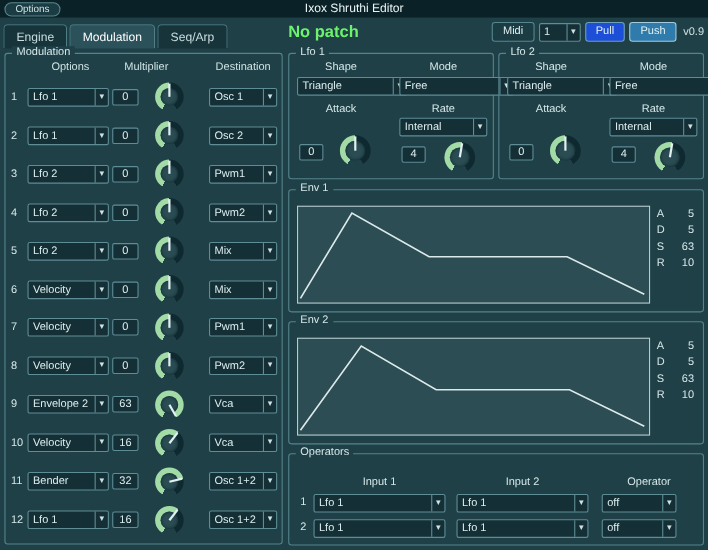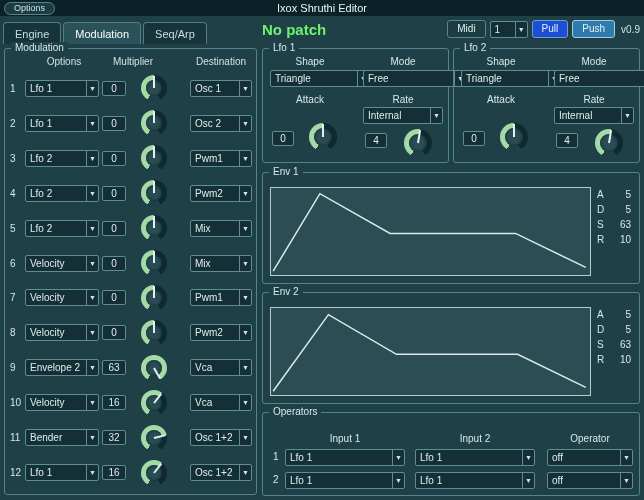--- a/index.html
+++ b/index.html
@@ -85,21 +85,21 @@
   .op-headers span { position:absolute; font-size:10px; text-align:center; color:#d6e8ea; }
   .oh-1 { left:22px; top:20px; width:120px; }
   .oh-2 { left:152px; top:20px; width:120px; }
   .oh-3 { left:284px; top:20px; width:86px; }
   .op-row { position:absolute; left:0; right:0; height:17px; }
   .op-row-1 { top:36px; }
   .op-row-2 { top:59px; }
   .op-num { position:absolute; left:10px; top:2px; font-size:10px; }
   .op-c1 { position:absolute; left:22px; width:120px; }
   .op-c2 { position:absolute; left:152px; width:120px; }
-  .op-c3 { position:absolute; left:284px; width:86px;justify-content:flex-end; }
+  .op-c3 { position:absolute; left:284px; width:68px;justify-content:flex-end; }
 </style>
 </head>
 <body>
 
 <div class="window">
 
   <div class="titlebar">
     <div class="options-btn">Options</div>
     <div class="titlebar-title">Ixox Shruthi Editor</div>
   </div>

